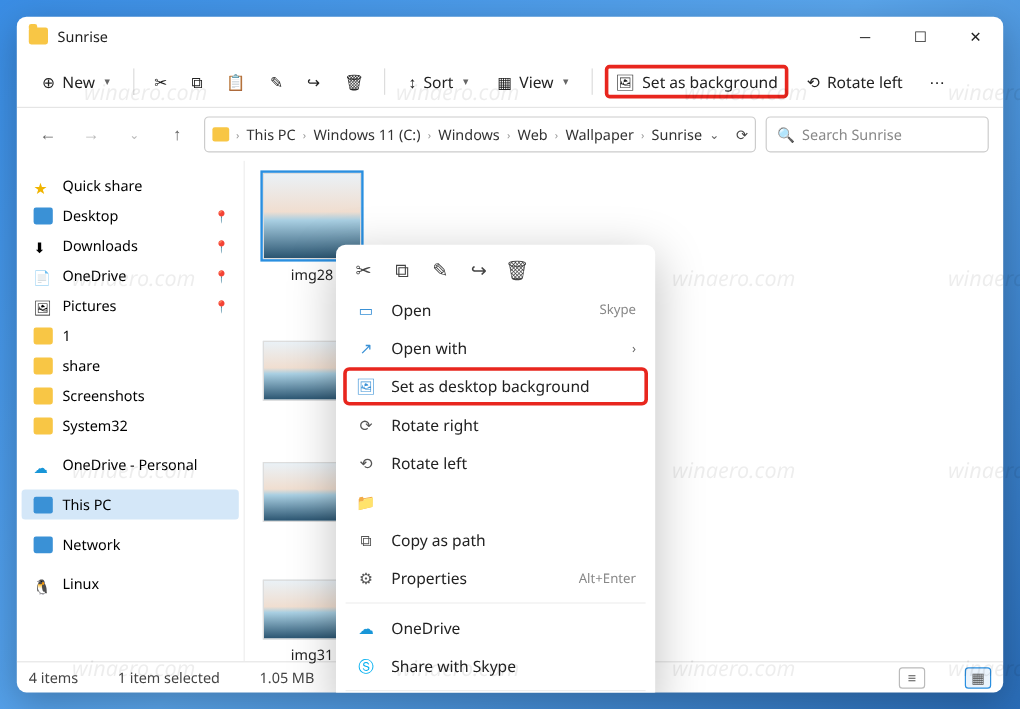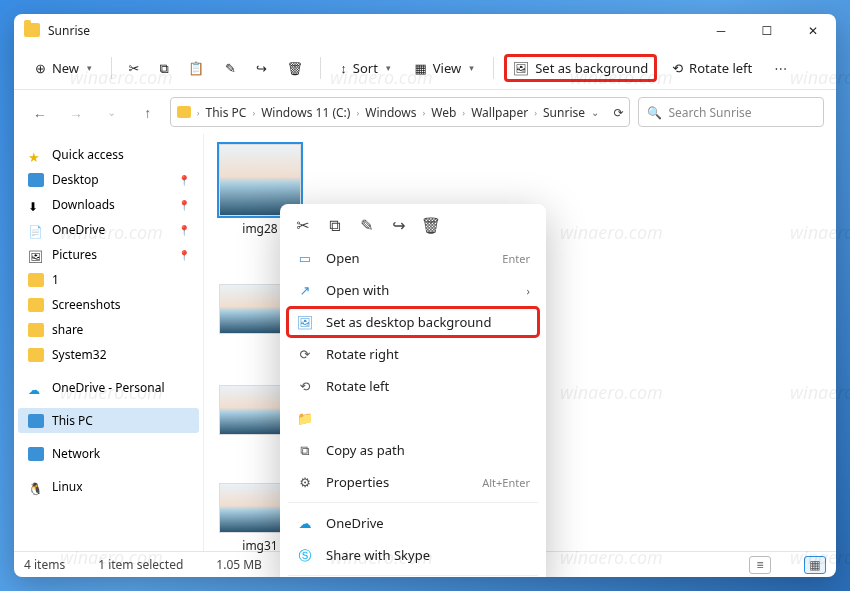--- a/index.html
+++ b/index.html
@@ -166,21 +166,21 @@
       <span>Search Sunrise</span>
     </div>
   </div>
 
   <div class="main">
 
     <div class="sidebar">
       <div class="grp top">
         <div class="side-item">
           <span class="side-ico star">★</span>
-          <span>Quick access</span>
+          <span>Quick share</span>
         </div>
         <div class="side-item">
           <span class="side-ico blu"></span>
           <span>Desktop</span>
           <span class="pin">📍</span>
         </div>
         <div class="side-item">
           <span class="side-ico">⬇</span>
           <span>Downloads</span>
           <span class="pin">📍</span>
@@ -194,25 +194,25 @@
           <span class="side-ico">🖼</span>
           <span>Pictures</span>
           <span class="pin">📍</span>
         </div>
         <div class="side-item">
           <span class="side-ico fold"></span>
           <span>1</span>
         </div>
         <div class="side-item">
           <span class="side-ico fold"></span>
+          <span>share</span>
+        </div>
+        <div class="side-item">
+          <span class="side-ico fold"></span>
           <span>Screenshots</span>
-        </div>
-        <div class="side-item">
-          <span class="side-ico fold"></span>
-          <span>share</span>
         </div>
         <div class="side-item">
           <span class="side-ico fold"></span>
           <span>System32</span>
         </div>
       </div>
       <div class="grp">
         <div class="side-item" style="padding-left:10px">
           <span class="side-ico" style="color:#1896d8">☁</span>
           <span>OneDrive - Personal</span>
@@ -280,21 +280,21 @@
           <div class="ci">
               <span>↪</span>
             </div>
           <div class="ci">
               <span>🗑</span>
             </div>
         </div>
         <div class="mi">
           <span class="mico">▭</span>
           <span>Open</span>
-          <span class="kb">Enter</span>
+          <span class="kb">Skype</span>
         </div>
         <div class="mi">
           <span class="mico">↗</span>
           <span>Open with</span>
           <span class="chev">›</span>
         </div>
         <div class="mi hl">
           <span class="mico">🖼</span>
           <span>Set as desktop background</span>
         </div>

